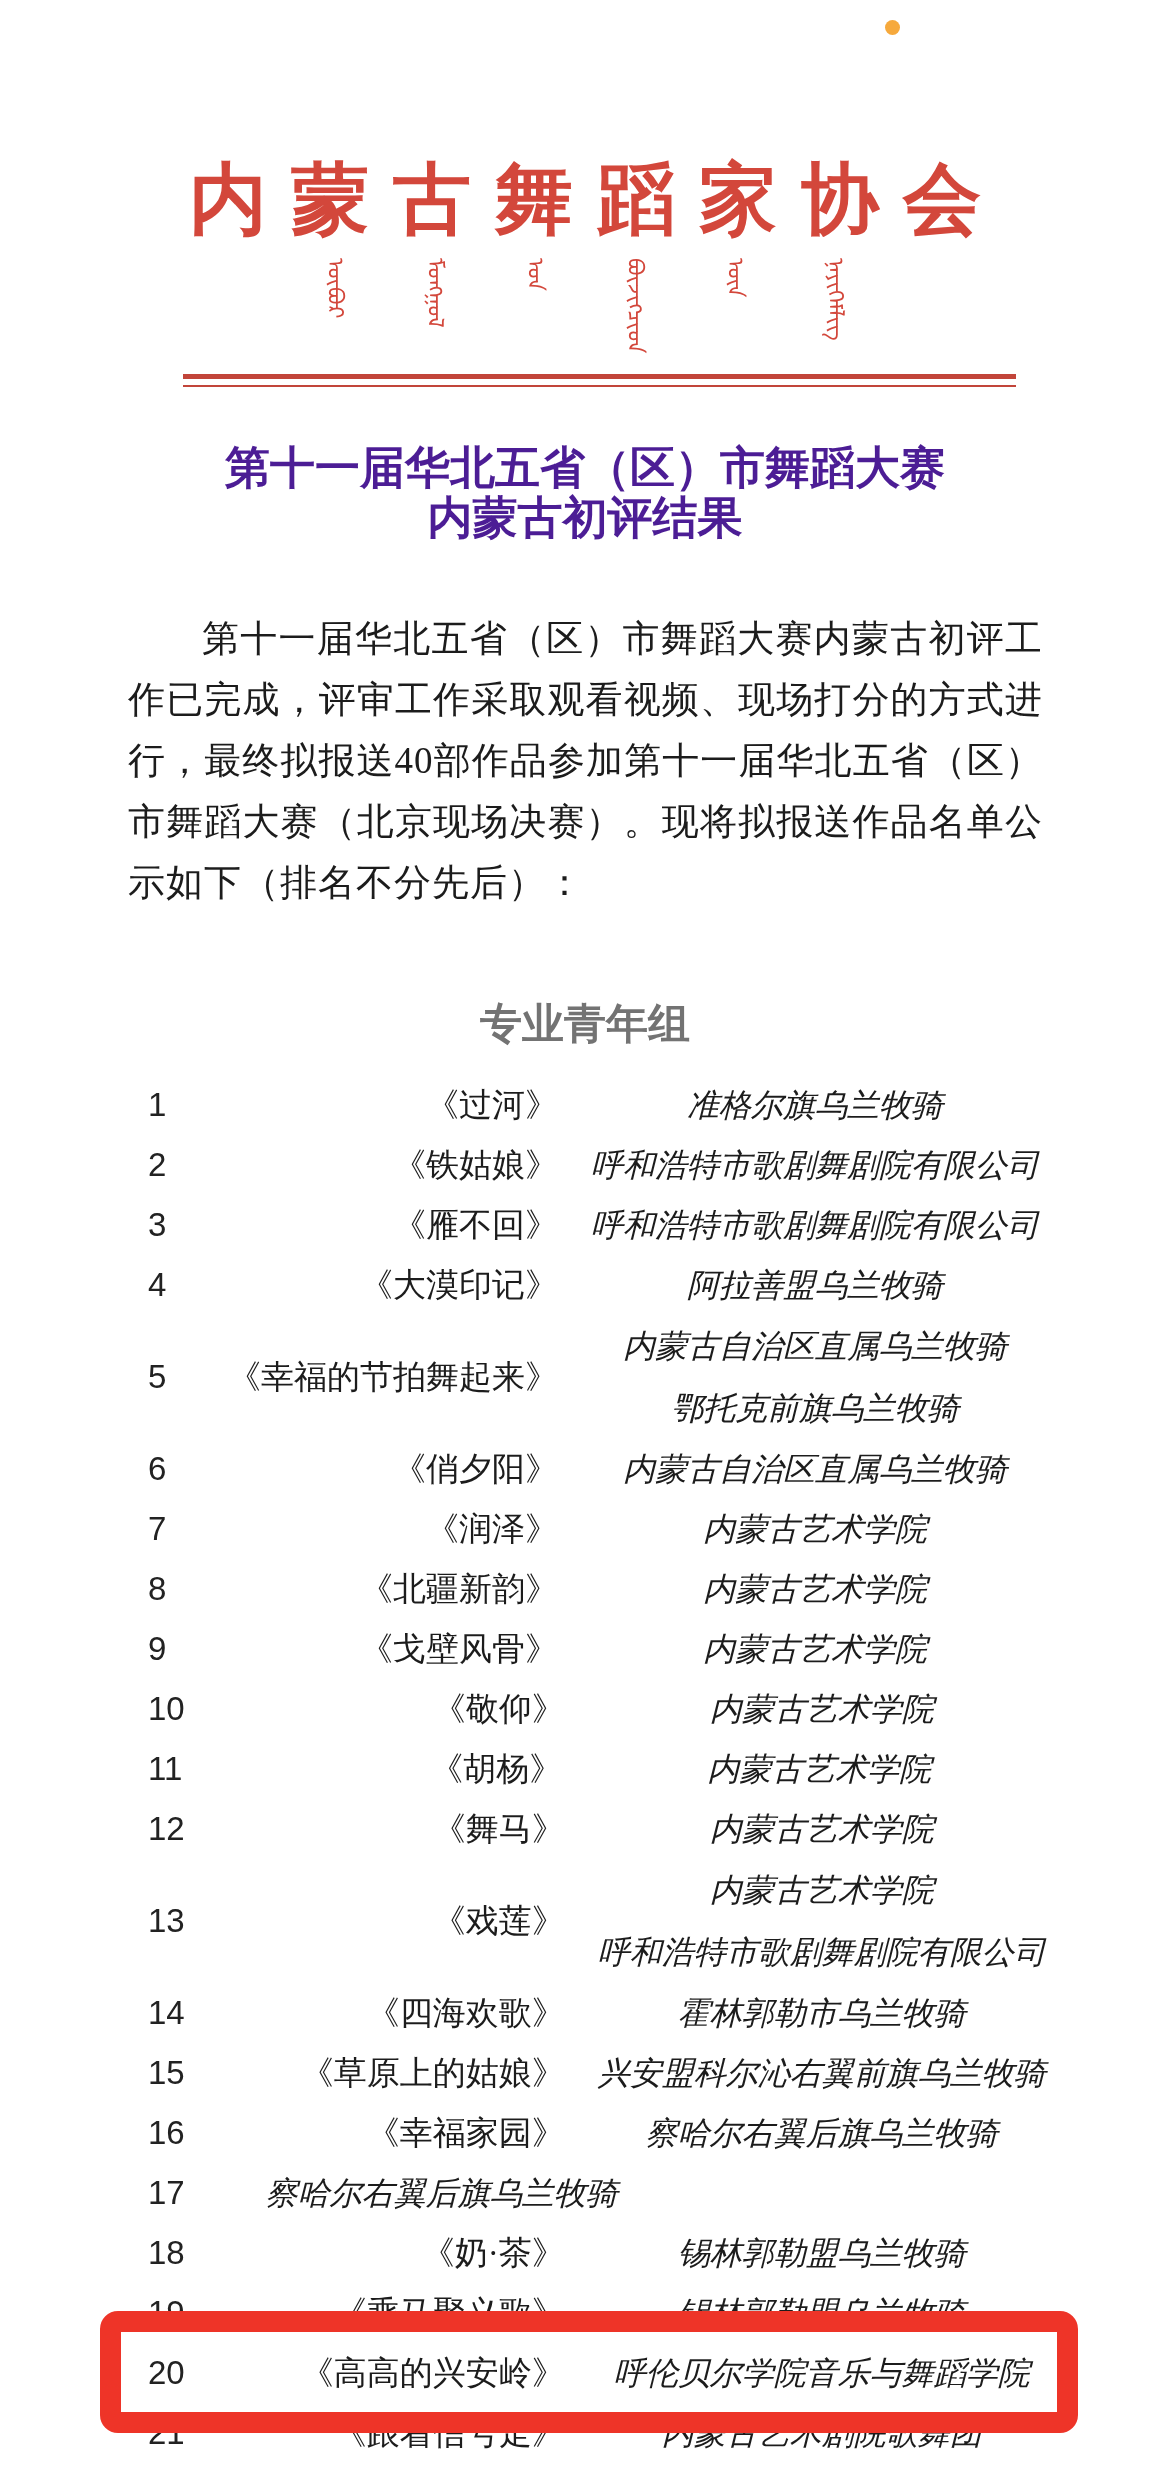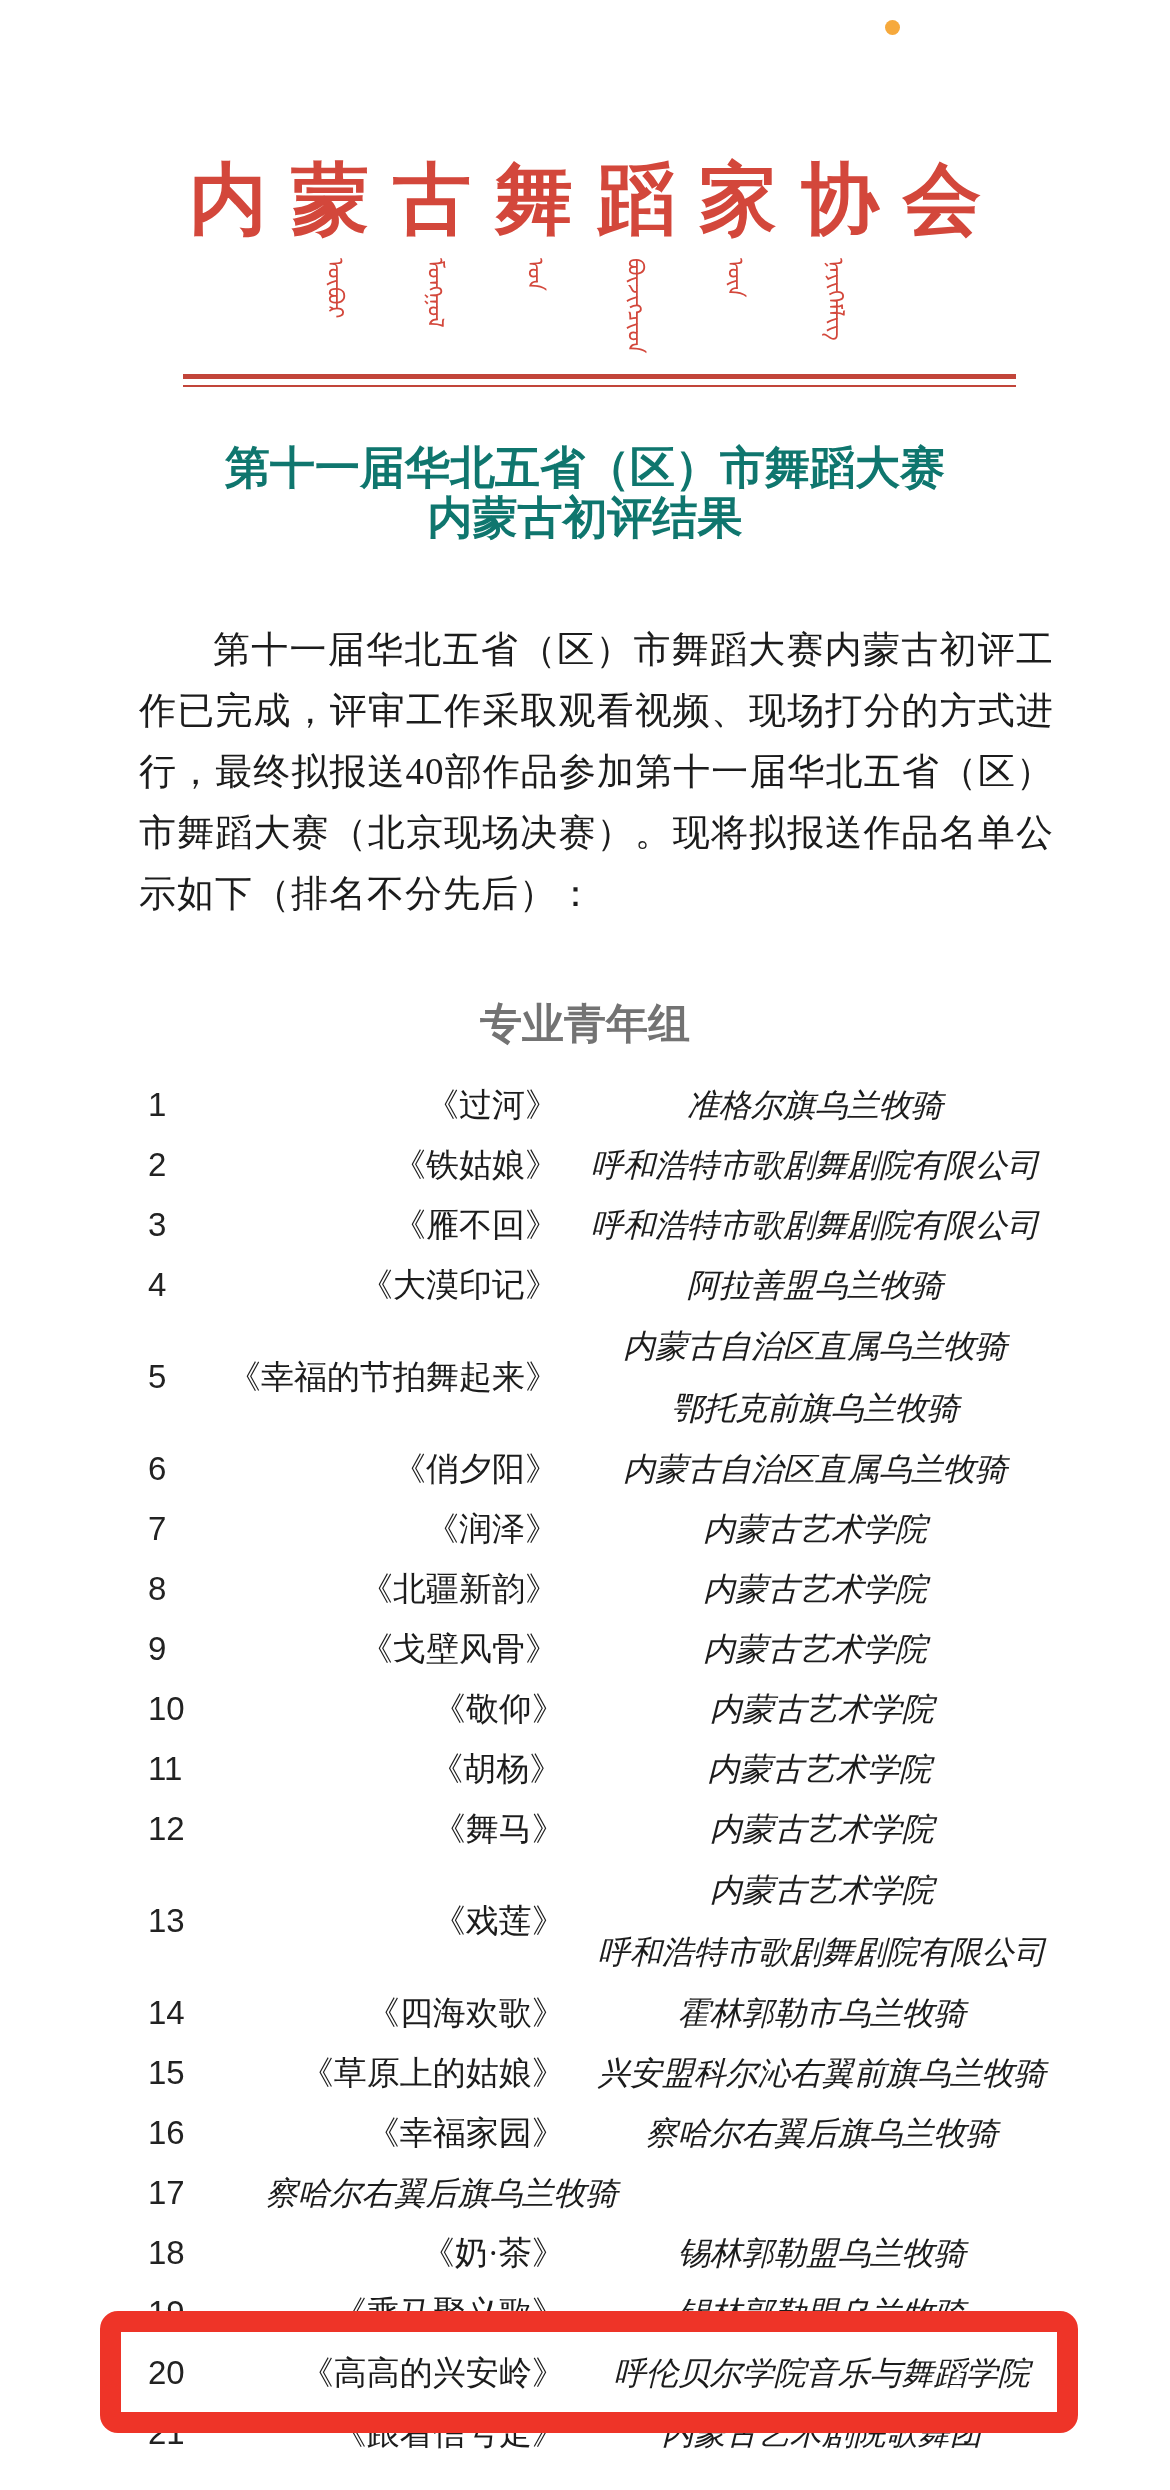--- a/index.html
+++ b/index.html
@@ -44,28 +44,28 @@
   .rule{position:absolute;top:374px;left:183px;width:833px;}
   .rule .r1{height:5px;background:var(--red-rule,#C2453A);}
   .rule .r2{height:2px;background:var(--red-rule,#C2453A);margin-top:6px;}
 
   
   .doc-title{
     position:absolute;top:443px;left:0;width:100%;
     text-align:center;
     font-family:"Liberation Sans","DejaVu Sans",sans-serif;
     font-weight:700;font-size:45px;line-height:1.1;
-    color:#0f766e;
+    color:#4c1d95;
   }
   .doc-title .t2{}
 
   
   .para{
     position:absolute;top:608px;left:128px;width:915px;
-    margin:11px;
+    margin:0;
     font-size:37px;line-height:61px;
     text-align:justify;text-justify:inter-character;
     text-indent:2em;
     letter-spacing:1px;
   }
 
   
   .section-heading{
     position:absolute;top:996px;left:0;width:100%;
     text-align:center;

